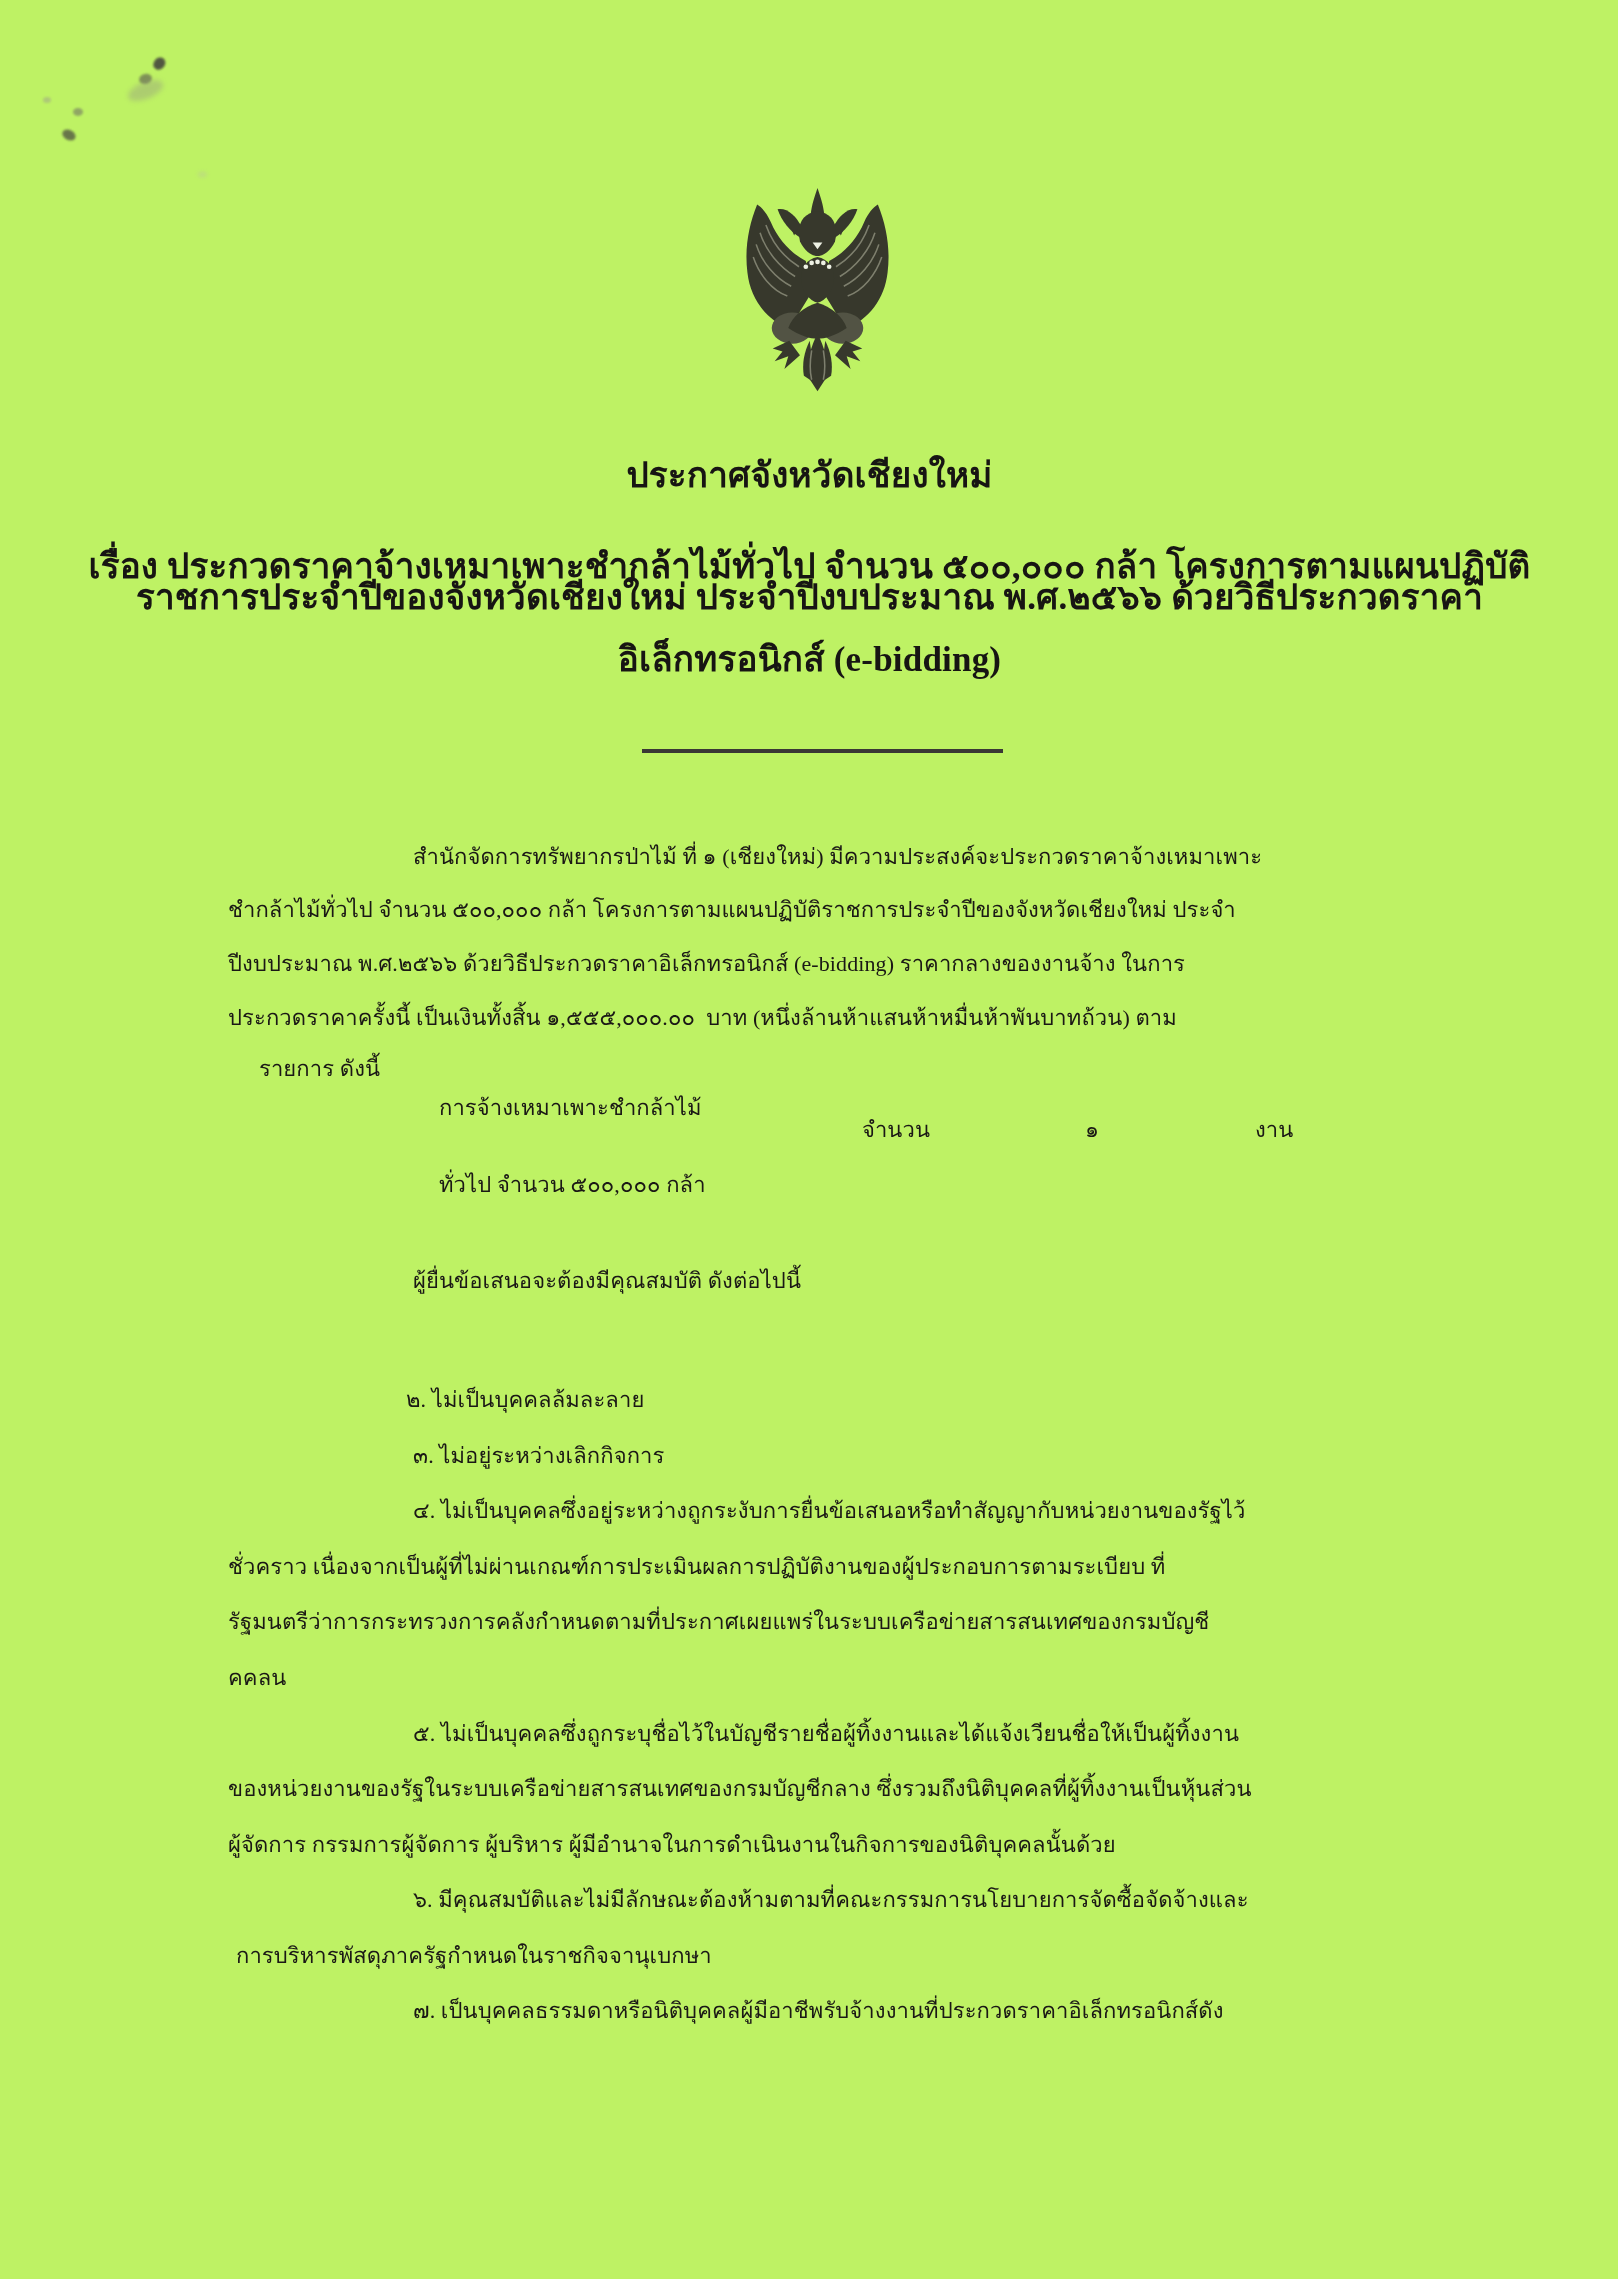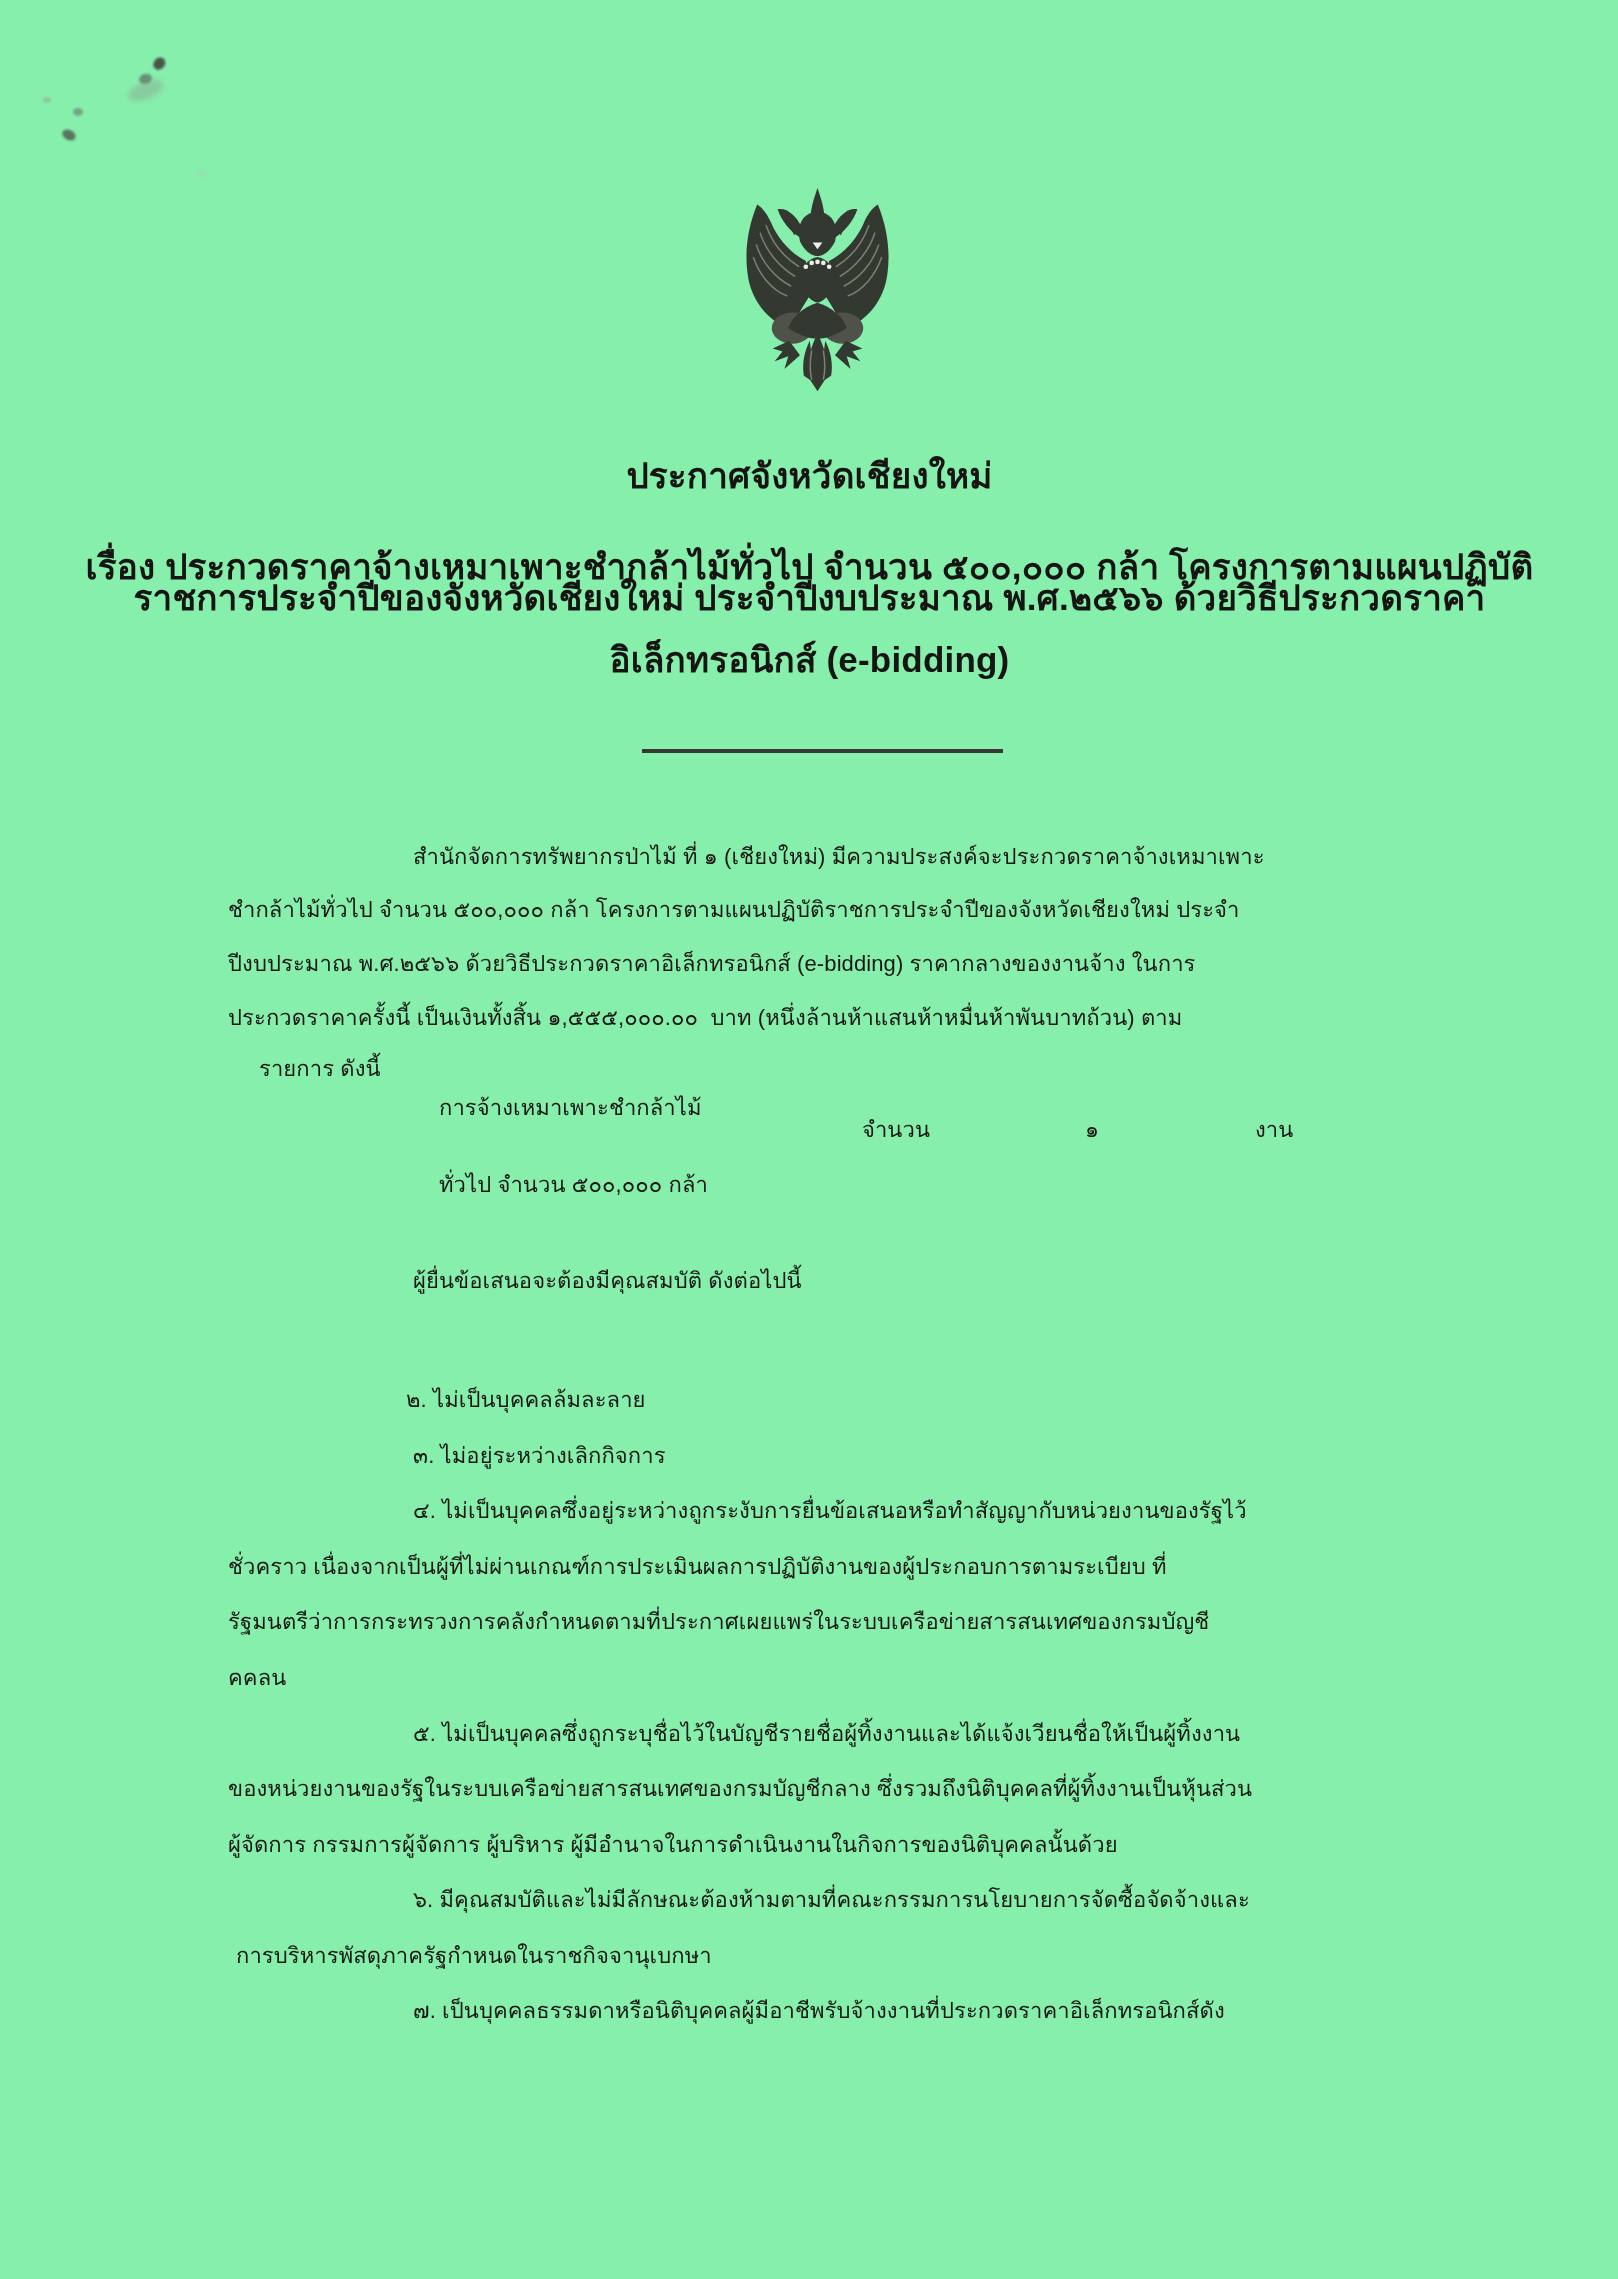--- a/index.html
+++ b/index.html
@@ -1,22 +1,22 @@
 <!DOCTYPE html>
 <html><head>
 <meta charset="utf-8">
 <style>
   html,body{margin:0;padding:0;background:#e8e8e8;}
   .page{
     position:relative;
     width:1619px;height:2279px;
     margin:0 auto;
-    background:#86efac;
+    background:#bef264;
     overflow:hidden;
-    font-family:Liberation Sans, sans-serif;
+    font-family:Liberation Serif, serif;
     color:#171513;
   }
   
   .smudge{position:absolute;border-radius:50%;filter:blur(1px);}
   .s1{left:154px;top:57px;width:10.7px;height:12.7px;background:#3f3d3b;opacity:.85;transform:rotate(40deg);}
   .s2{left:139px;top:74px;width:12.7px;height:9.8px;background:#55524e;opacity:.6;transform:rotate(-15deg);}
   .s3{left:127px;top:82px;width:37px;height:16.6px;background:#8d8a85;opacity:.35;filter:blur(2.9px);transform:rotate(-22deg);}
   .s4{left:73px;top:108px;width:9.8px;height:7.8px;background:#6b6864;opacity:.55;}
   .s5{left:62px;top:130px;width:13.7px;height:9.8px;background:#45423f;opacity:.7;transform:rotate(28deg);}
   .s6{left:43px;top:97px;width:7.8px;height:5.9px;background:#9a968f;opacity:.45;}

